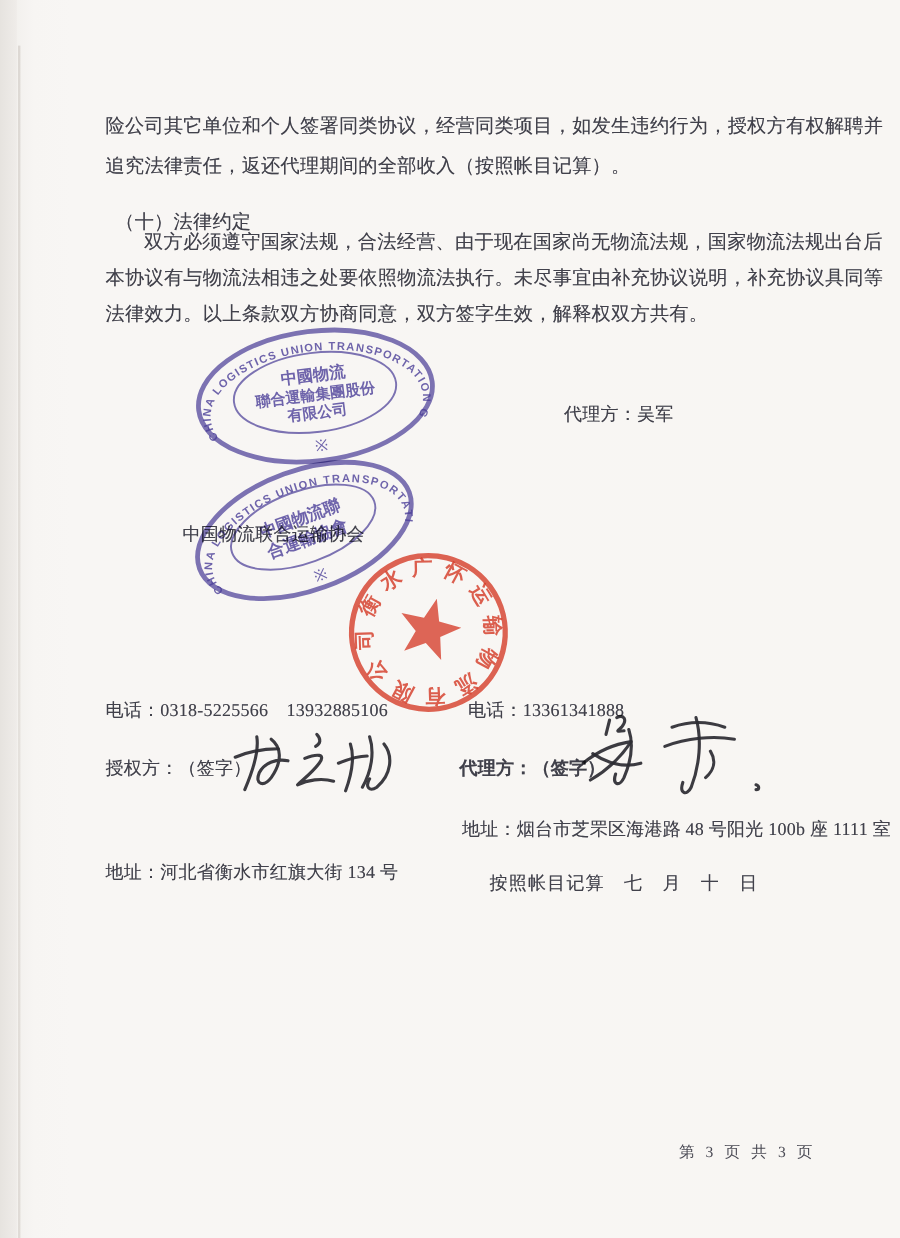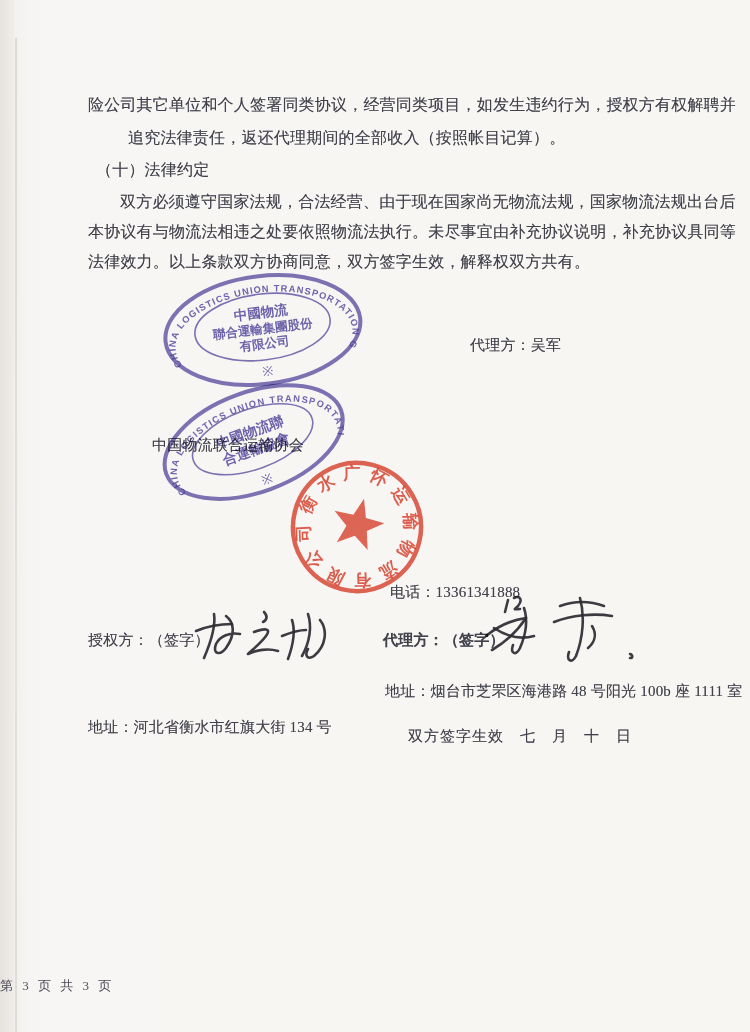--- a/index.html
+++ b/index.html
@@ -39,51 +39,52 @@
   .sig{
     position:absolute;
     mix-blend-mode:multiply;
   }
   .sig path{
     fill:none;stroke:#2c2c34;stroke-width:2.6;
     stroke-linecap:round;stroke-linejoin:round;opacity:.92;
   }
   .footer{
     position:absolute;left:0;right:70px;top:951px;
-    text-align:left;font-size:13px;letter-spacing:3px;color:#4a4a54;margin-top:26px;
+    text-align:right;font-size:13px;letter-spacing:3px;color:#4a4a54;
   }
 </style>
 </head>
 <body>
 
 <div class="page">
 
   <div class="edge-shade"></div>
   <div class="fold-line"></div>
 
   <div class="tline" style="left:88px;top:95px;">险公司其它单位和个人签署同类协议，经营同类项目，如发生违约行为，授权方有权解聘并</div>
-  <div class="tline" style="left:88px;top:128px;margin-left:40px;">追究法律责任，返还代理期间的全部收入（按照帐目记算）。</div>
-  <div class="tline" style="left:96px;top:160px;">（十）法律约定</div>
+  <div class="tline" style="left:88px;top:128px;">追究法律责任，返还代理期间的全部收入（按照帐目记算）。</div>
+  <div class="tline" style="left:96px;top:175px;">（十）法律约定</div>
   <div class="tline" style="left:120px;top:192px;">双方必须遵守国家法规，合法经营、由于现在国家尚无物流法规，国家物流法规出台后</div>
   <div class="tline" style="left:88px;top:222px;">本协议有与物流法相违之处要依照物流法执行。未尽事宜由补充协议说明，补充协议具同等</div>
   <div class="tline" style="left:88px;top:252px;">法律效力。以上条款双方协商同意，双方签字生效，解释权双方共有。</div>
 
   <div class="tline small" style="left:470px;top:336px;">代理方：吴军</div>
 
   <div class="tline small" style="left:152px;top:436px;text-align:right;">中国物流联合运输协会</div>
 
+  <div class="tline small" style="left:88px;top:583px;">电话：0318-5225566　13932885106</div>
   <div class="tline small" style="left:390px;top:583px;">电话：13361341888</div>
 
   <div class="tline small" style="left:88px;top:631px;">授权方：（签字）</div>
   <div class="tline small" style="left:383px;top:631px;font-weight:bold;">代理方：（签字）</div>
 
   <div class="tline small" style="left:88px;top:682px;margin-top:36px;">地址：河北省衡水市红旗大街 134 号</div>
   <div class="tline small" style="left:385px;top:682px;">地址：烟台市芝罘区海港路 48 号阳光 100b 座 1111 室</div>
 
-  <div class="tline small" style="left:408px;top:727px;letter-spacing:1px;">双方签字生效　七　月　十　日</div>
+  <div class="tline small" style="left:408px;top:727px;letter-spacing:1px;">按照帐目记算　七　月　十　日</div>
 
   <svg class="stamp" style="left:160px;top:272px;transform:rotate(-7deg);" width="206" height="118" viewBox="0 0 206 118">
     <defs>
       <path id="arc1" d="M 19,83 A 89,47 0 1 1 187,83"></path>
     </defs>
     <g fill="none" stroke="#4e42a0" opacity="0.72">
       <ellipse cx="103" cy="58" rx="98" ry="54" stroke-width="4"></ellipse>
       <ellipse cx="103" cy="55" rx="68" ry="33" stroke-width="1.6"></ellipse>
     </g>
     <g fill="#4e42a0" opacity="0.8">

